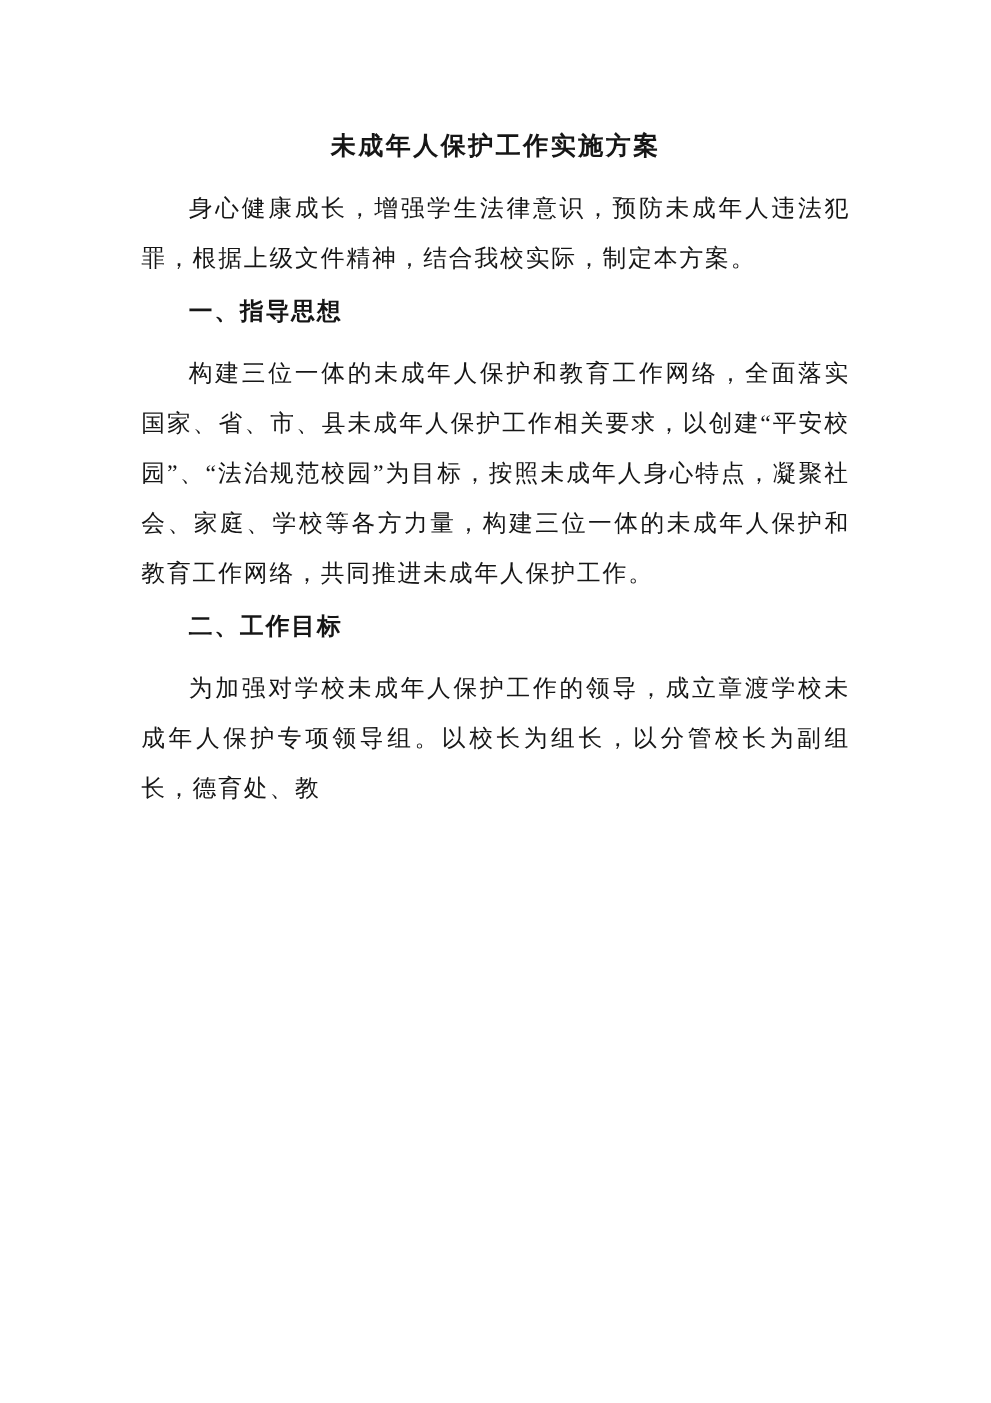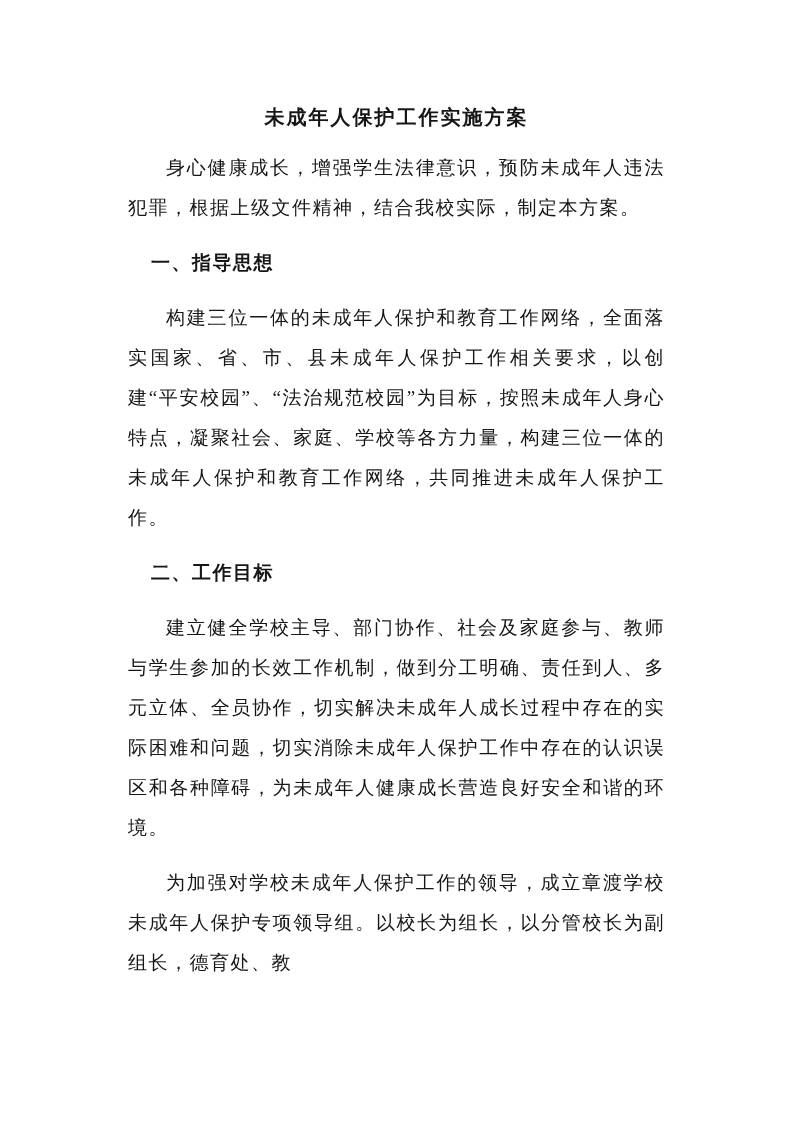--- a/index.html
+++ b/index.html
@@ -43,21 +43,21 @@
   .body-blocks > :first-child {
     margin-top: 11px;
   }
   .para {
     font-size: 19px;
     line-height: 40px;
     text-align: justify;
     text-justify: inter-ideograph;
     text-indent: 2em;
     letter-spacing: 1.5px;
-    margin: 15px;
+    margin: 0;
   }
   .heading {
     font-size: 19px;
     font-weight: bold;
     line-height: 40px;
     padding-left: 2em;
     letter-spacing: 1.5px;
     margin: 2px 0 10px 0;
     font-family: Liberation Serif, serif;
   }
@@ -68,16 +68,15 @@
 <div class="page">
   <div class="doc-title">未成年人保护工作实施方案</div>
 
 
 
   <div class="body-blocks">
       <div class="para">身心健康成长，增强学生法律意识，预防未成年人违法犯罪，根据上级文件精神，结合我校实际，制定本方案。</div>
       <div class="heading">一、指导思想</div>
       <div class="para">构建三位一体的未成年人保护和教育工作网络，全面落实国家、省、市、县未成年人保护工作相关要求，以创建“平安校园”、“法治规范校园”为目标，按照未成年人身心特点，凝聚社会、家庭、学校等各方力量，构建三位一体的未成年人保护和教育工作网络，共同推进未成年人保护工作。</div>
       <div class="heading">二、工作目标</div>
-      <div class="para">建立健全学校主导、部门协作、社会及家庭参与、教师与学生参加的长效工作机制，做到分工明确、责任到人、多元立体、全员协作，切实解决未成年人成长过程中存在的实际困难和问题，切实消除未成年人保护工作中存在的认识误区和各种障碍，为未成年人健康成长营造良好安全和谐的环境。</div>
       <div class="para">为加强对学校未成年人保护工作的领导，成立章渡学校未成年人保护专项领导组。以校长为组长，以分管校长为副组长，德育处、教</div>
     </div>
 </div>
 
 </body></html>

